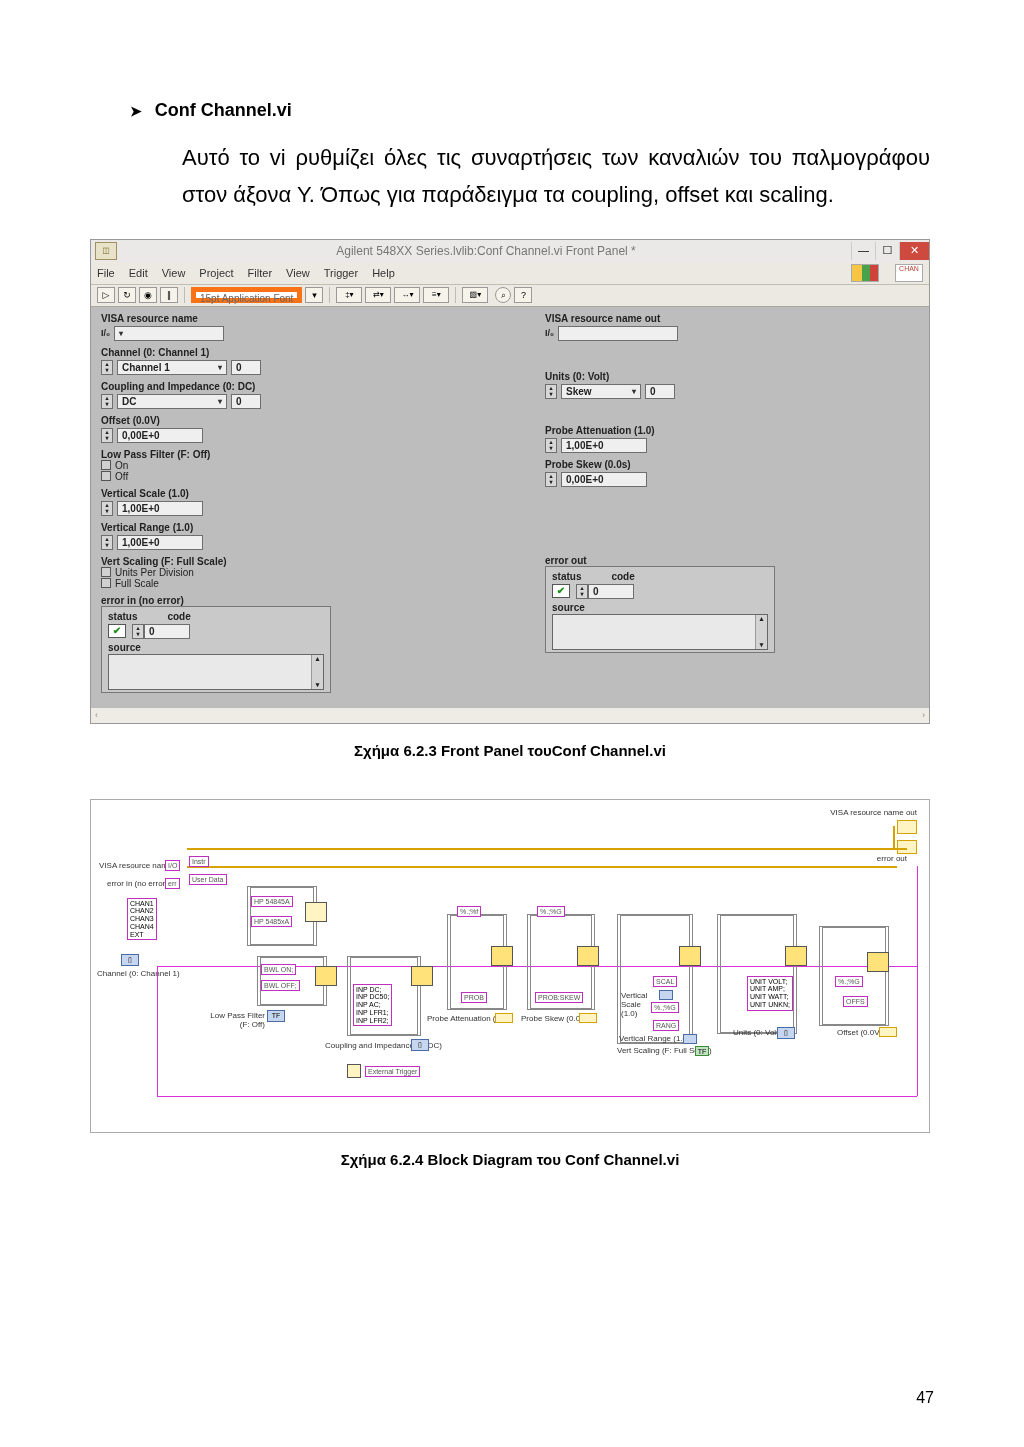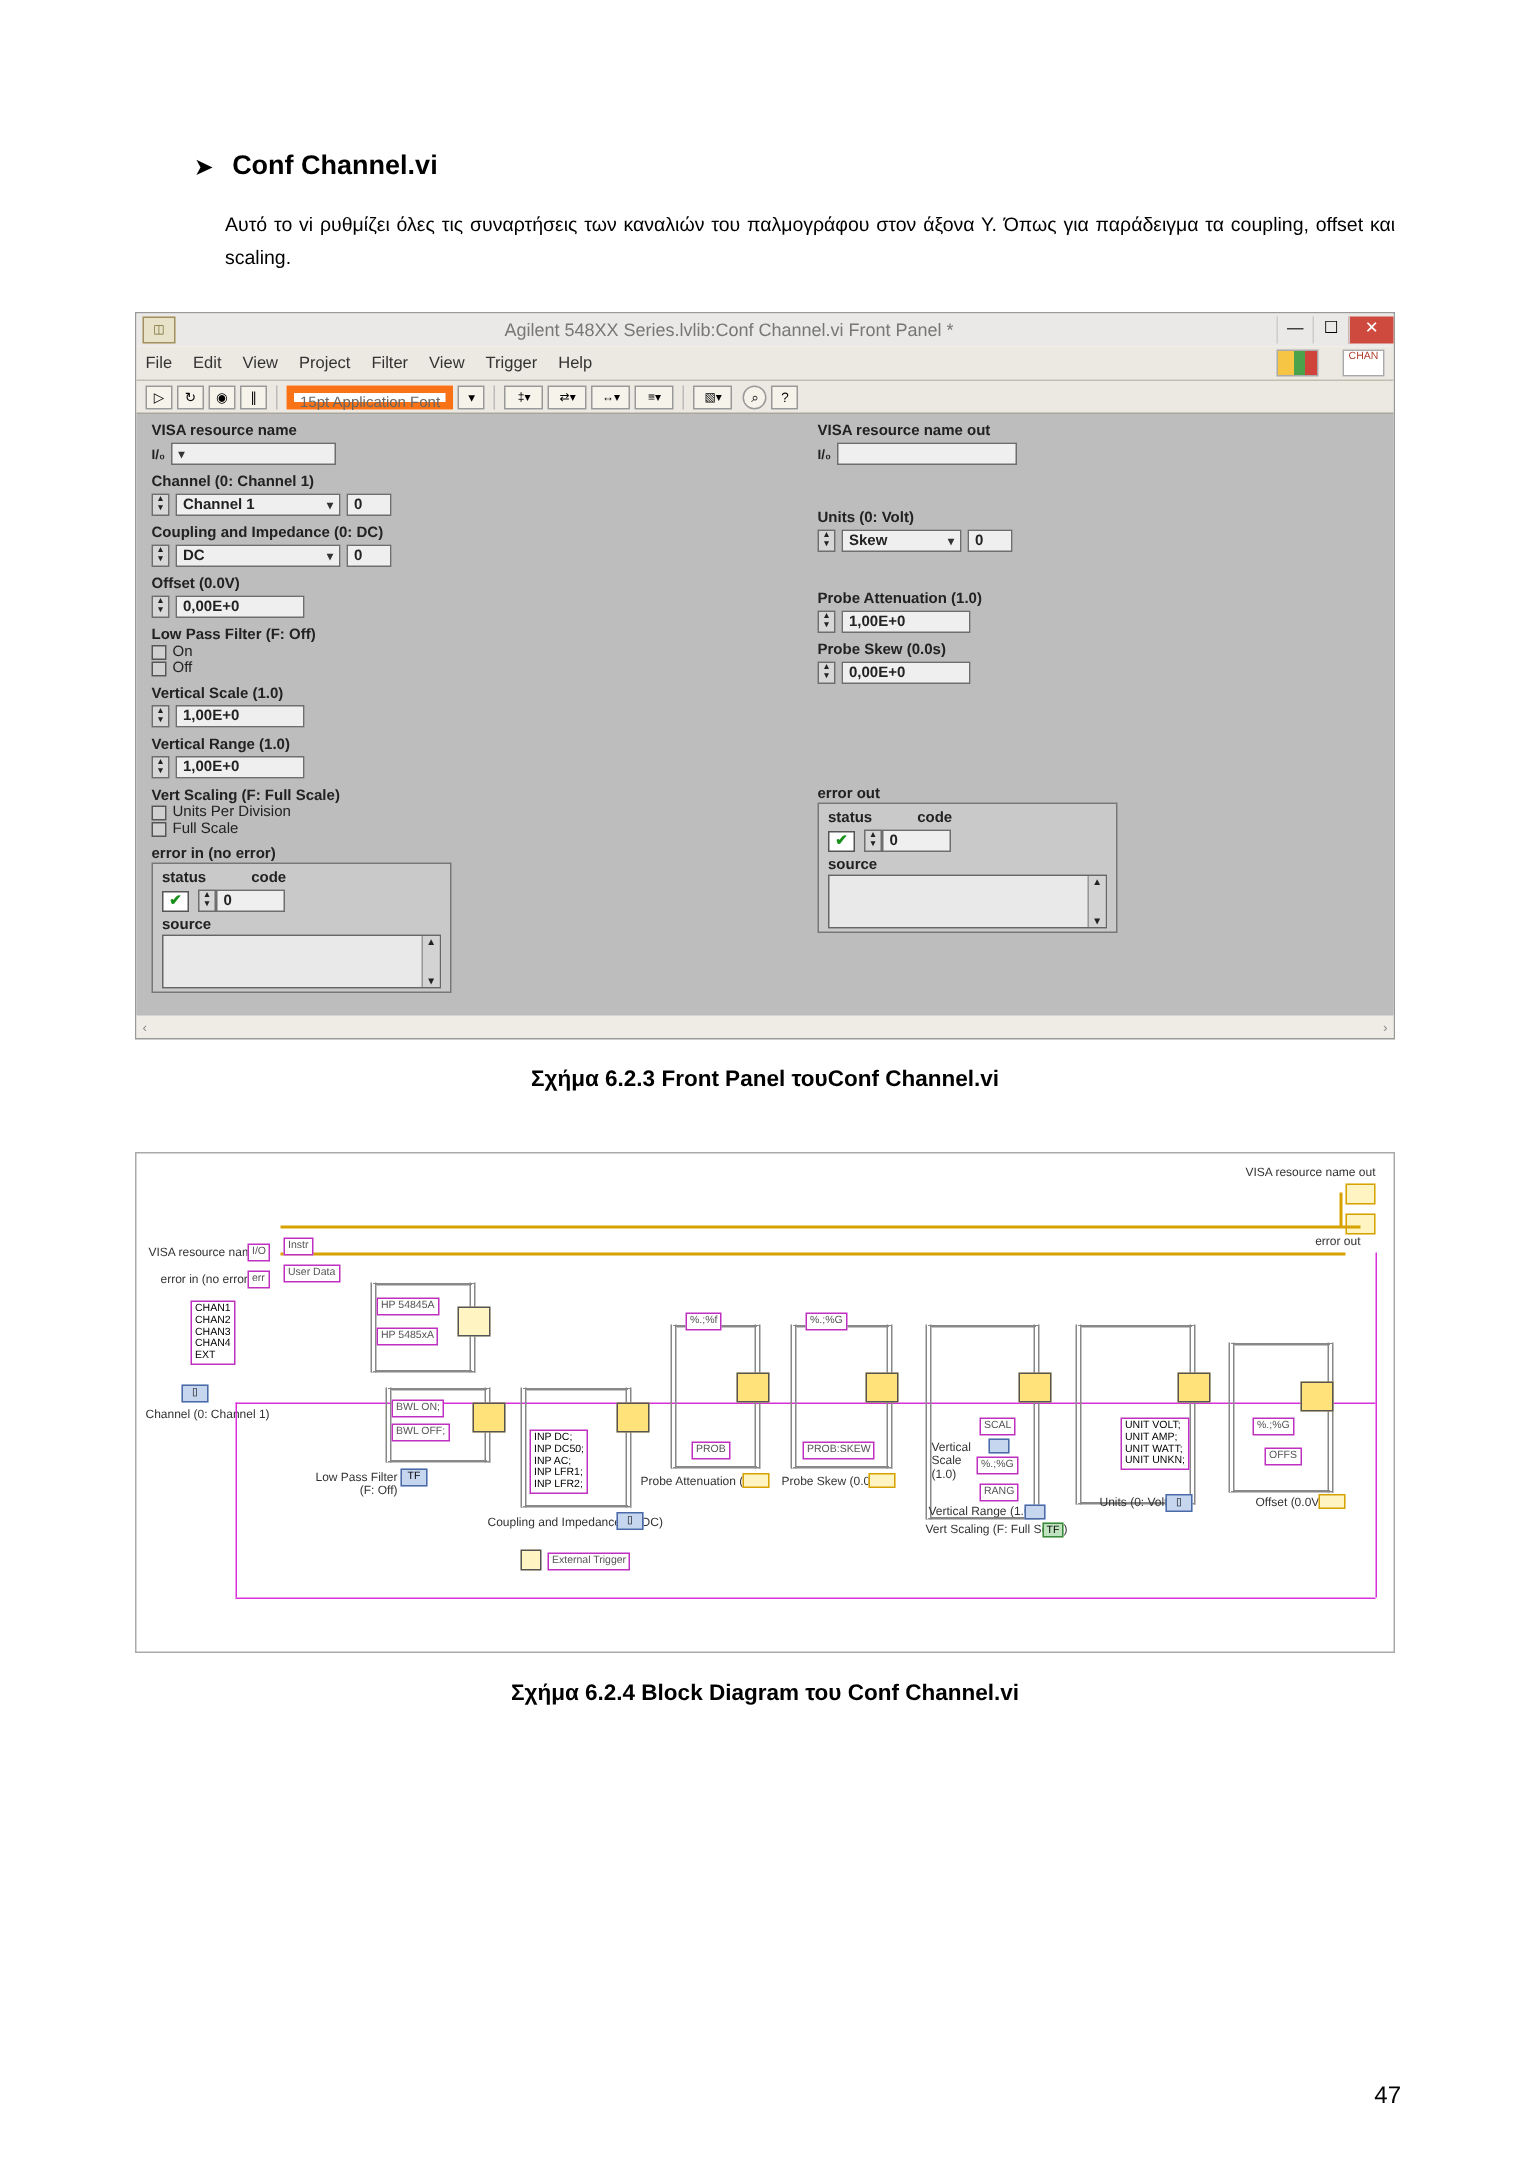--- a/index.html
+++ b/index.html
@@ -1,21 +1,21 @@
 <!DOCTYPE html>
 <html><head>
 <meta charset="utf-8">
 <style>
   * { box-sizing: border-box; margin: 0; padding: 0; }
   body { width: 1024px; height: 1447px; background: #fff; font-family: Arial, sans-serif; color: #000; position: relative; }
   .page { padding: 100px 94px 40px 90px; }
 
   .sec-title { font-weight: bold; font-size: 18px; margin-left: 40px; margin-bottom: 18px; }
   .arrow-bullet { display: inline-block; margin-right: 8px; font-size: 14px; }
-  .sec-body { font-size: 13px; line-height: 1.7; text-align: justify; margin-left: 60px; margin-bottom: 25px; }
+  .sec-body { font-size: 22px; line-height: 1.7; text-align: justify; margin-left: 92px; margin-bottom: 25px; }
 
   
   .lv-window { border: 1px solid #999; width: 100%; font-family: Tahoma, Arial, sans-serif; font-size: 11px; }
   .lv-titlebar { display: flex; align-items: center; background: #eae9e7; height: 22px; }
   .lv-titlebar .icon { width: 22px; height: 18px; margin: 0 4px; background: #e8e3c8; border:1px solid #a29060; font-size:8px; text-align:center; line-height:16px; color:#7a6a30;}
   .lv-titlebar .title { flex: 1; text-align: center; color: #777; font-size: 12px; }
   .lv-titlebar .winbtns { display: flex; }
   .lv-titlebar .winbtn { width: 24px; height: 18px; border-left: 1px solid #ccc; text-align: center; line-height: 16px; font-size: 11px; }
   .lv-titlebar .winbtn.close { background: #cf4a3e; color: #fff; width: 30px; }
   .lv-menubar { display: flex; background: #ece9e2; border-bottom: 1px solid #c0bdb3; padding: 2px 6px; gap: 14px; font-size: 11px; color:#333; align-items:center; }
@@ -38,21 +38,21 @@
   .lv-grp .lab{display:block;}
   .lv-row{display:flex;align-items:center;gap:4px;margin-top:2px;}
   .lv-num,.lv-combo,.lv-text{border:1px solid #6e6e6e;background:#efefef;height:15px;font-size:10px;line-height:13px;padding:0 4px;color:#222;}
   .lv-spin{display:flex;flex-direction:column;border:1px solid #6e6e6e;background:#d7d7d7;width:12px;height:15px;font-size:6px;line-height:6px;text-align:center;}
   .lv-combo{width:110px; display:flex; justify-content:space-between; align-items:center;}
   .lv-combo::after{content:"▾";font-size:8px;color:#333;}
   .lv-box{width:86px;}
   .lv-sm{width:30px;}
   .lv-radio{display:flex;align-items:center;gap:4px;font-weight:normal;}
   .lv-radio .r{width:10px;height:10px;border:1px solid #555;background:#d0d0d0;}
-  .lv-err{border:1px solid #777;background:#c9c9c9;padding:4px 6px 2px 6px;width:200px;}
+  .lv-err{border:1px solid #777;background:#c9c9c9;padding:4px 6px 2px 6px;width:230px;}
   .lv-err .head{display:flex;gap:30px;font-size:10px;margin-bottom:2px;}
   .lv-err .stat{display:flex;align-items:center;gap:6px;}
   .lv-err .ok{width:18px;height:14px;border:1px solid #555;background:#fff;color:#18901a;text-align:center;font-size:10px;line-height:12px;}
   .lv-err .code{display:flex;align-items:center;}
   .lv-err .src{margin-top:3px;font-size:10px;}
   .lv-err .srcbox{border:1px solid #666;background:#e9e9e9;height:36px;width:100%;margin-top:1px;position:relative;}
   .lv-err .scr{position:absolute;right:0;top:0;bottom:0;width:12px;background:#d3d3d3;border-left:1px solid #999;display:flex;flex-direction:column;justify-content:space-between;font-size:7px;text-align:center;}
   .lv-statusbar{display:flex;justify-content:space-between;background:#efece5;border-top:1px solid #bbb;height:16px;font-size:10px;padding:0 4px;align-items:center;}
   .lv-statusbar .sc{font-size:9px;color:#888;}
 

